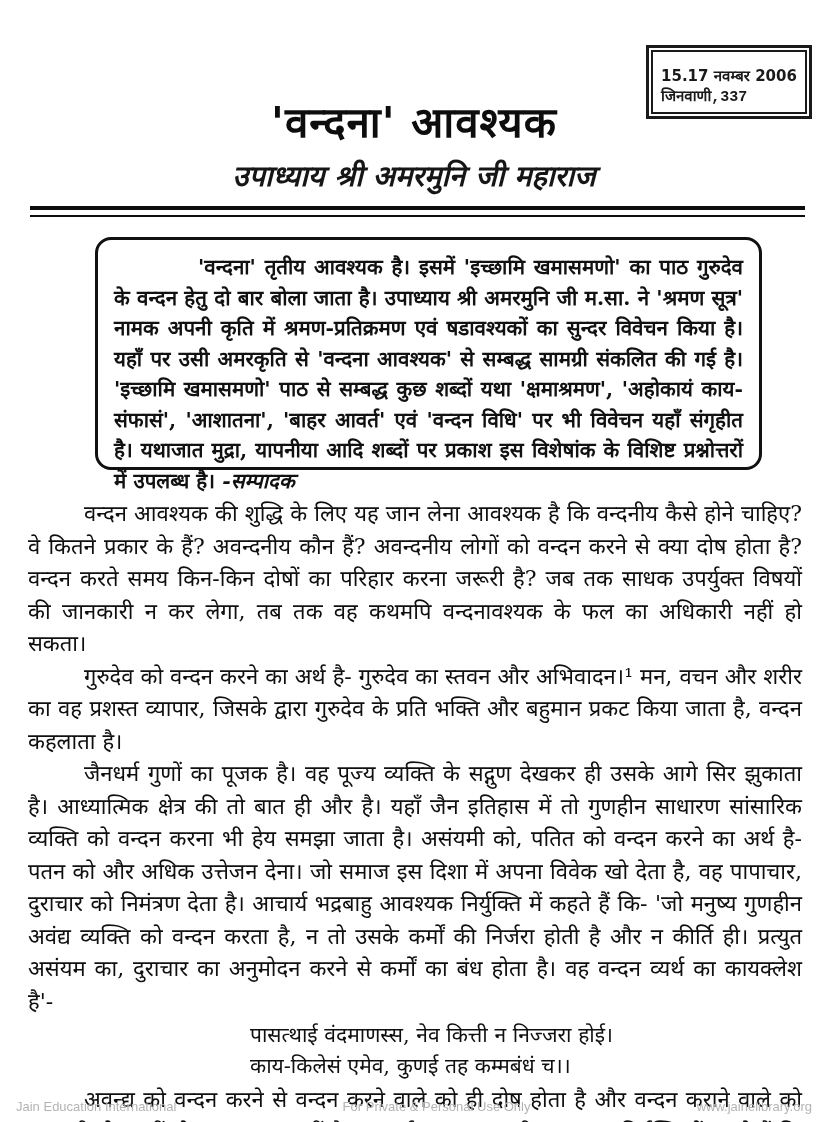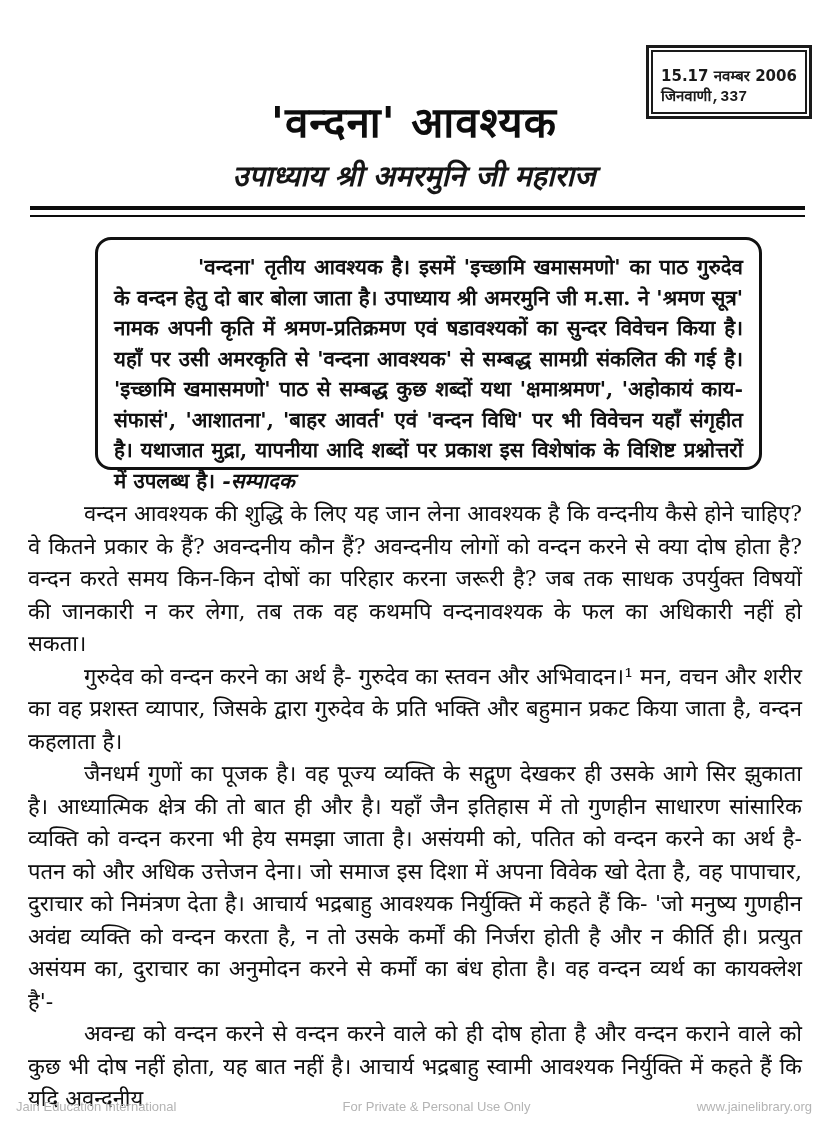--- a/index.html
+++ b/index.html
@@ -122,20 +122,24 @@
   <div class="double-rule"></div>
 
   <div class="note-box">
     <p class="note-text"><span>'वन्दना' तृतीय आवश्यक है। इसमें 'इच्छामि खमासमणो' का पाठ गुरुदेव के वन्दन हेतु दो बार बोला जाता  है। उपाध्याय श्री अमरमुनि जी म.सा. ने 'श्रमण सूत्र' नामक अपनी कृति में श्रमण-प्रतिक्रमण एवं षडावश्यकों का सुन्दर विवेचन किया है। यहाँ पर उसी अमरकृति से 'वन्दना आवश्यक' से सम्बद्ध सामग्री संकलित की गई है। 'इच्छामि खमासमणो' पाठ से सम्बद्ध कुछ शब्दों यथा 'क्षमाश्रमण', 'अहोकायं काय-संफासं', 'आशातना', 'बाहर आवर्त' एवं 'वन्दन विधि' पर भी विवेचन यहाँ संगृहीत है। यथाजात मुद्रा, यापनीया आदि शब्दों पर प्रकाश इस विशेषांक के विशिष्ट प्रश्नोत्तरों में उपलब्ध है। </span><span class="note-signature">-सम्पादक</span></p>
   </div>
 
   <div class="body-text">
     <p>वन्दन आवश्यक की शुद्धि के लिए यह जान लेना आवश्यक है कि वन्दनीय कैसे होने चाहिए? वे कितने प्रकार के हैं? अवन्दनीय कौन हैं? अवन्दनीय लोगों को वन्दन करने से क्या दोष होता है? वन्दन करते समय किन-किन दोषों का परिहार करना जरूरी है? जब तक साधक उपर्युक्त विषयों की जानकारी न कर लेगा, तब तक वह कथमपि वन्दनावश्यक के फल का अधिकारी नहीं हो सकता।</p>
     <p>गुरुदेव को वन्दन करने का अर्थ है- गुरुदेव का स्तवन और अभिवादन।¹ मन, वचन और शरीर का वह प्रशस्त व्यापार, जिसके द्वारा गुरुदेव के प्रति भक्ति और बहुमान प्रकट किया जाता है, वन्दन कहलाता है।</p>
     <p>जैनधर्म गुणों का पूजक है। वह पूज्य व्यक्ति के सद्गुण देखकर ही उसके आगे सिर झुकाता है। आध्यात्मिक क्षेत्र की तो बात ही और है। यहाँ जैन इतिहास में तो गुणहीन साधारण सांसारिक व्यक्ति को वन्दन करना भी हेय समझा जाता है। असंयमी को, पतित को वन्दन करने का अर्थ है- पतन को और अधिक उत्तेजन देना। जो समाज इस दिशा में अपना विवेक खो देता है, वह पापाचार, दुराचार को निमंत्रण देता है। आचार्य भद्रबाहु आवश्यक निर्युक्ति में कहते हैं कि- 'जो मनुष्य गुणहीन अवंद्य व्यक्ति को वन्दन करता है, न तो उसके कर्मों की निर्जरा होती है और न कीर्ति ही। प्रत्युत असंयम का, दुराचार का अनुमोदन करने से कर्मों का बंध होता है। वह वन्दन व्यर्थ का कायक्लेश है'-</p>
+    <div class="verse">
+      <div>पासत्थाई वंदमाणस्स, नेव कित्ती न निज्जरा होई।</div>
+      <div>काय-किलेसं एमेव, कुणई तह कम्मबंधं च।।</div>
+    </div>
     <p>अवन्द्य को वन्दन करने से वन्दन करने वाले को ही दोष होता है और वन्दन कराने वाले को कुछ भी दोष नहीं होता, यह बात नहीं है। आचार्य भद्रबाहु स्वामी आवश्यक निर्युक्ति में कहते हैं कि यदि अवन्दनीय</p>
   </div>
 
   <div class="footer">
     <span>Jain Education International</span>
     <span>For Private &amp; Personal Use Only</span>
     <span>www.jainelibrary.org</span>
   </div>
 
 </div>

